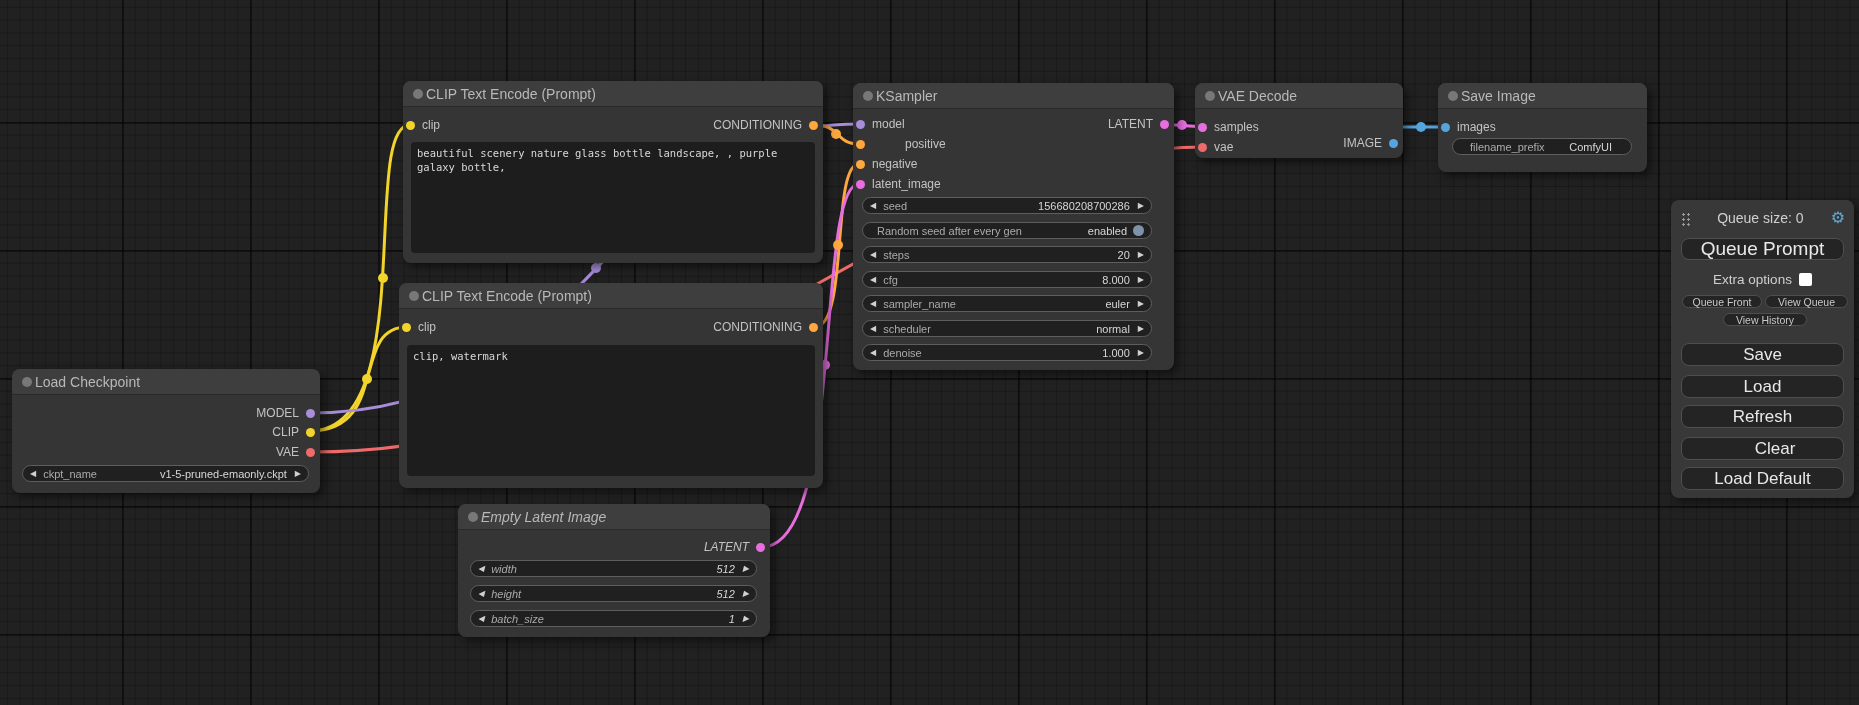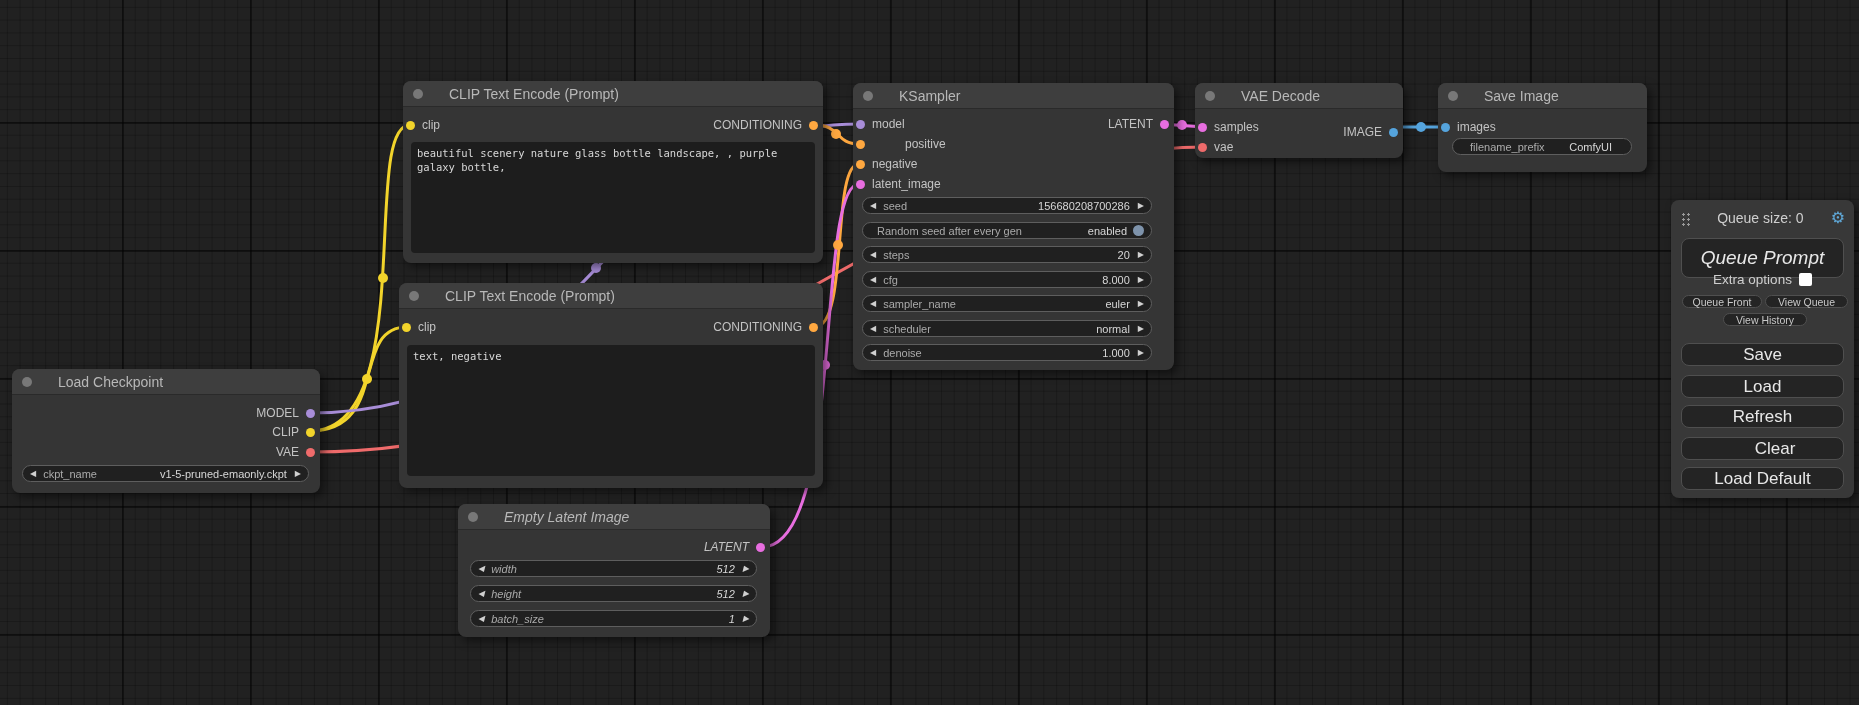--- a/index.html
+++ b/index.html
@@ -16,21 +16,21 @@
     font-family:"Liberation Sans", sans-serif;
   }
   #links{position:absolute;left:0;top:0;z-index:1;}
   .node{
     position:absolute;z-index:2;background:#353535;border-radius:8px;
     box-shadow:4px 4px 10px rgba(0,0,0,0.5);
   }
   .ntitle{
     position:absolute;top:0;left:0;right:0;height:26px;background:#3e3e3e;
     border-radius:8px 8px 0 0;border-bottom:1px solid #2a2a2a;
-    display:flex;align-items:center;gap:26px;padding:0 10px;box-sizing:border-box;
+    display:flex;align-items:center;gap:3px;padding:0 10px;box-sizing:border-box;
     color:#b8b8b8;font-size:14px;white-space:nowrap;
   }
   .tdot{width:10px;height:10px;border-radius:50%;background:#787878;flex:none;}
   .port{position:absolute;display:flex;align-items:center;gap:7px;font-size:12px;
     color:#c3c3c3;height:14px;transform:translateY(-50%);white-space:nowrap;}
   .port .dot{width:9px;height:9px;border-radius:50%;flex:none;}
   .port.in{left:3px;}
   .port.out{right:5px;}
   .tarea{
     position:absolute;background:#1d1d1d;border-radius:4px;color:#d8d8d8;
@@ -143,21 +143,21 @@
       <span>CLIP Text Encode (Prompt)</span>
     </div>
     <div class="port in" style="top:44px;">
       <span class="dot" style="background-color: rgb(242, 212, 43);"></span>
       <span>clip</span>
     </div>
     <div class="port out" style="top:44px;">
       <span>CONDITIONING</span>
       <span class="dot" style="background-color: rgb(255, 168, 64);"></span>
     </div>
-    <div class="tarea" style="left:8px;top:62px;width:408px;height:131px;">text, negative</div>
+    <div class="tarea" style="left:8px;top:62px;width:408px;height:131px;">clip, watermark</div>
   </div>
 
   <div class="node" style="left:458px;top:504px;width:312px;height:133px;font-style:italic;">
     <div class="ntitle">
       <span class="tdot"></span>
       <span>Empty Latent Image</span>
     </div>
     <div class="port out" style="top:43px;">
       <span>LATENT</span>
       <span class="dot" style="background-color: rgb(232, 110, 224);"></span>
@@ -256,21 +256,21 @@
       <span>VAE Decode</span>
     </div>
     <div class="port in" style="top:44px;">
       <span class="dot" style="background-color: rgb(232, 110, 224);"></span>
       <span>samples</span>
     </div>
     <div class="port in" style="top:64px;">
       <span class="dot" style="background-color: rgb(239, 107, 107);"></span>
       <span>vae</span>
     </div>
-    <div class="port out" style="top:49px;">
+    <div class="port out" style="top:60px;">
       <span>IMAGE</span>
       <span class="dot" style="background-color: rgb(85, 164, 221);"></span>
     </div>
   </div>
 
   <div class="node" style="left:1438px;top:83px;width:209px;height:89px;">
     <div class="ntitle">
       <span class="tdot"></span>
       <span>Save Image</span>
     </div>
@@ -283,21 +283,21 @@
       <span class="w-value" style="margin-right:12px;">ComfyUI</span>
     </div>
   </div>
 
   <div id="menu">
     <div class="menu-head">
       <div class="drag-handle"></div>
       <div class="queue-size">Queue size: 0</div>
       <div class="gear" style="color:#5fa8d8;">⚙</div>
     </div>
-    <div class="btn big" style="top:38px;height:40px;font-size:19px;font-style:italic;">Queue Prompt</div>
+    <div class="btn big" style="top:38px;height:22px;font-size:19px;">Queue Prompt</div>
     <div class="extra-row">
       <span>Extra options</span>
       <span class="checkbox"></span>
     </div>
     <div class="btn small" style="left:11px;top:95px;width:80px;">Queue Front</div>
     <div class="btn small" style="left:94px;top:95px;width:83px;">View Queue</div>
     <div class="btn small" style="left:52px;top:113px;width:84px;">View History</div>
     <div class="btn big" style="top:143px;">Save</div>
     <div class="btn big" style="top:175px;">Load</div>
     <div class="btn big" style="top:205px;">Refresh</div>

